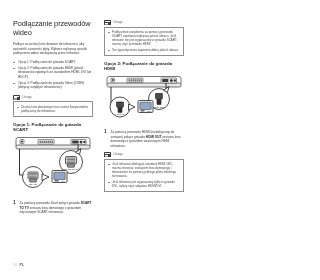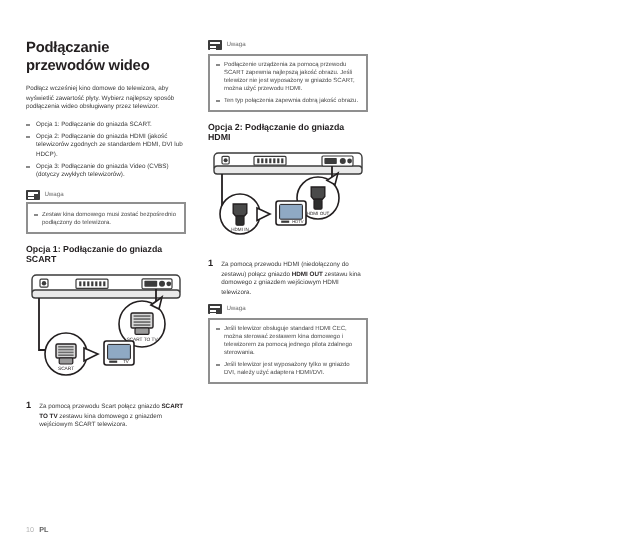--- a/index.html
+++ b/index.html
@@ -19,21 +19,21 @@
     position:absolute;
     top:20px;
     width:80px;
   }
   .col-left{left:13px;}
   .col-right{left:104px;}
 
   h1.doc-title{
     font-size:7.4px;
     line-height:8.6px;
-    font-weight:bold;
+    font-weight:normal;
     margin:0 0 5px 0;
     letter-spacing:-0.1px;
     color:#231f20;
   }
   p.intro{
     font-size:3.15px;
     line-height:4.5px;
     margin:0 0 4px 0;
     color:#3a3a3a;
     text-align:left;

